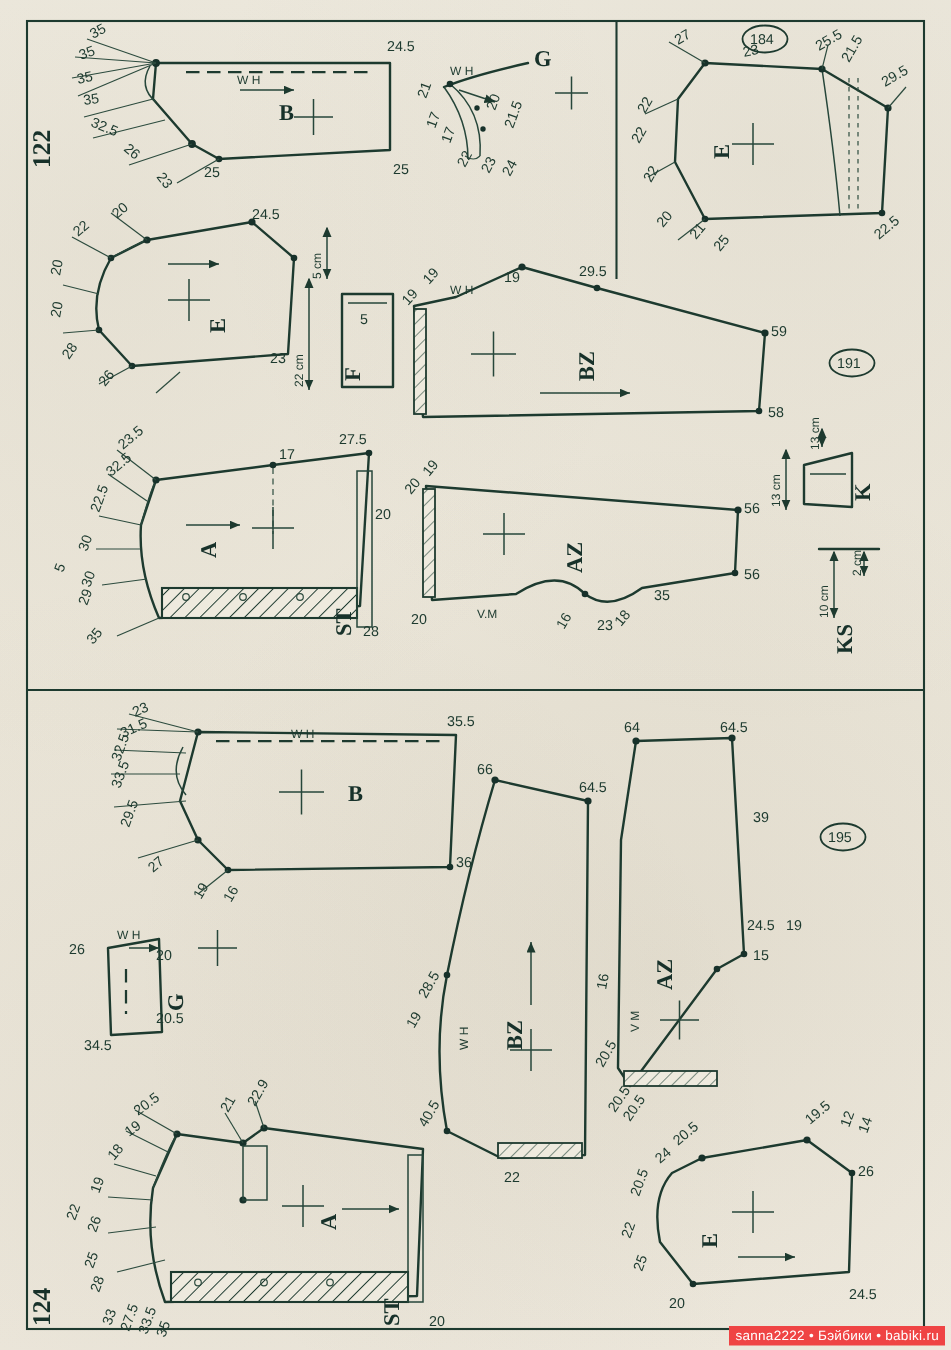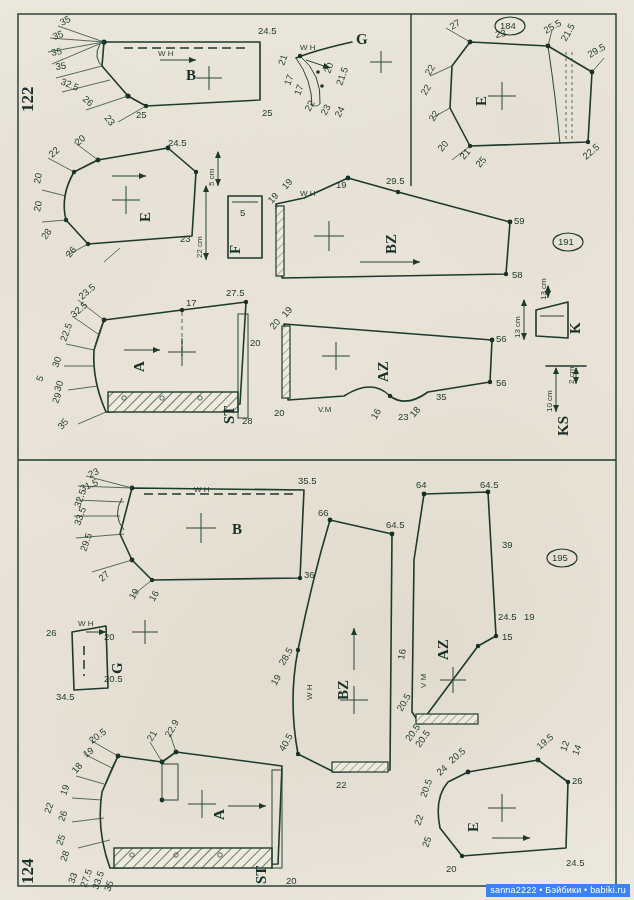--- a/index.html
+++ b/index.html
@@ -105,21 +105,21 @@
   }
   .hatch-soft {
     fill: url(#hatchPat2);
     stroke: #1d3a2f;
     stroke-width: 1.2;
   }
   #watermark {
     position: absolute;
     right: 4px;
     bottom: 3px;
-    background: #3b82f6;
+    background: #ef4444;
     color: #ffffff;
     font-family: "Liberation Sans", sans-serif;
     font-size: 9px;
     padding: 1px 4px 2px 4px;
     letter-spacing: 0.2px;
     white-space: nowrap;
   }
 </style>
 </head>
 <body>

